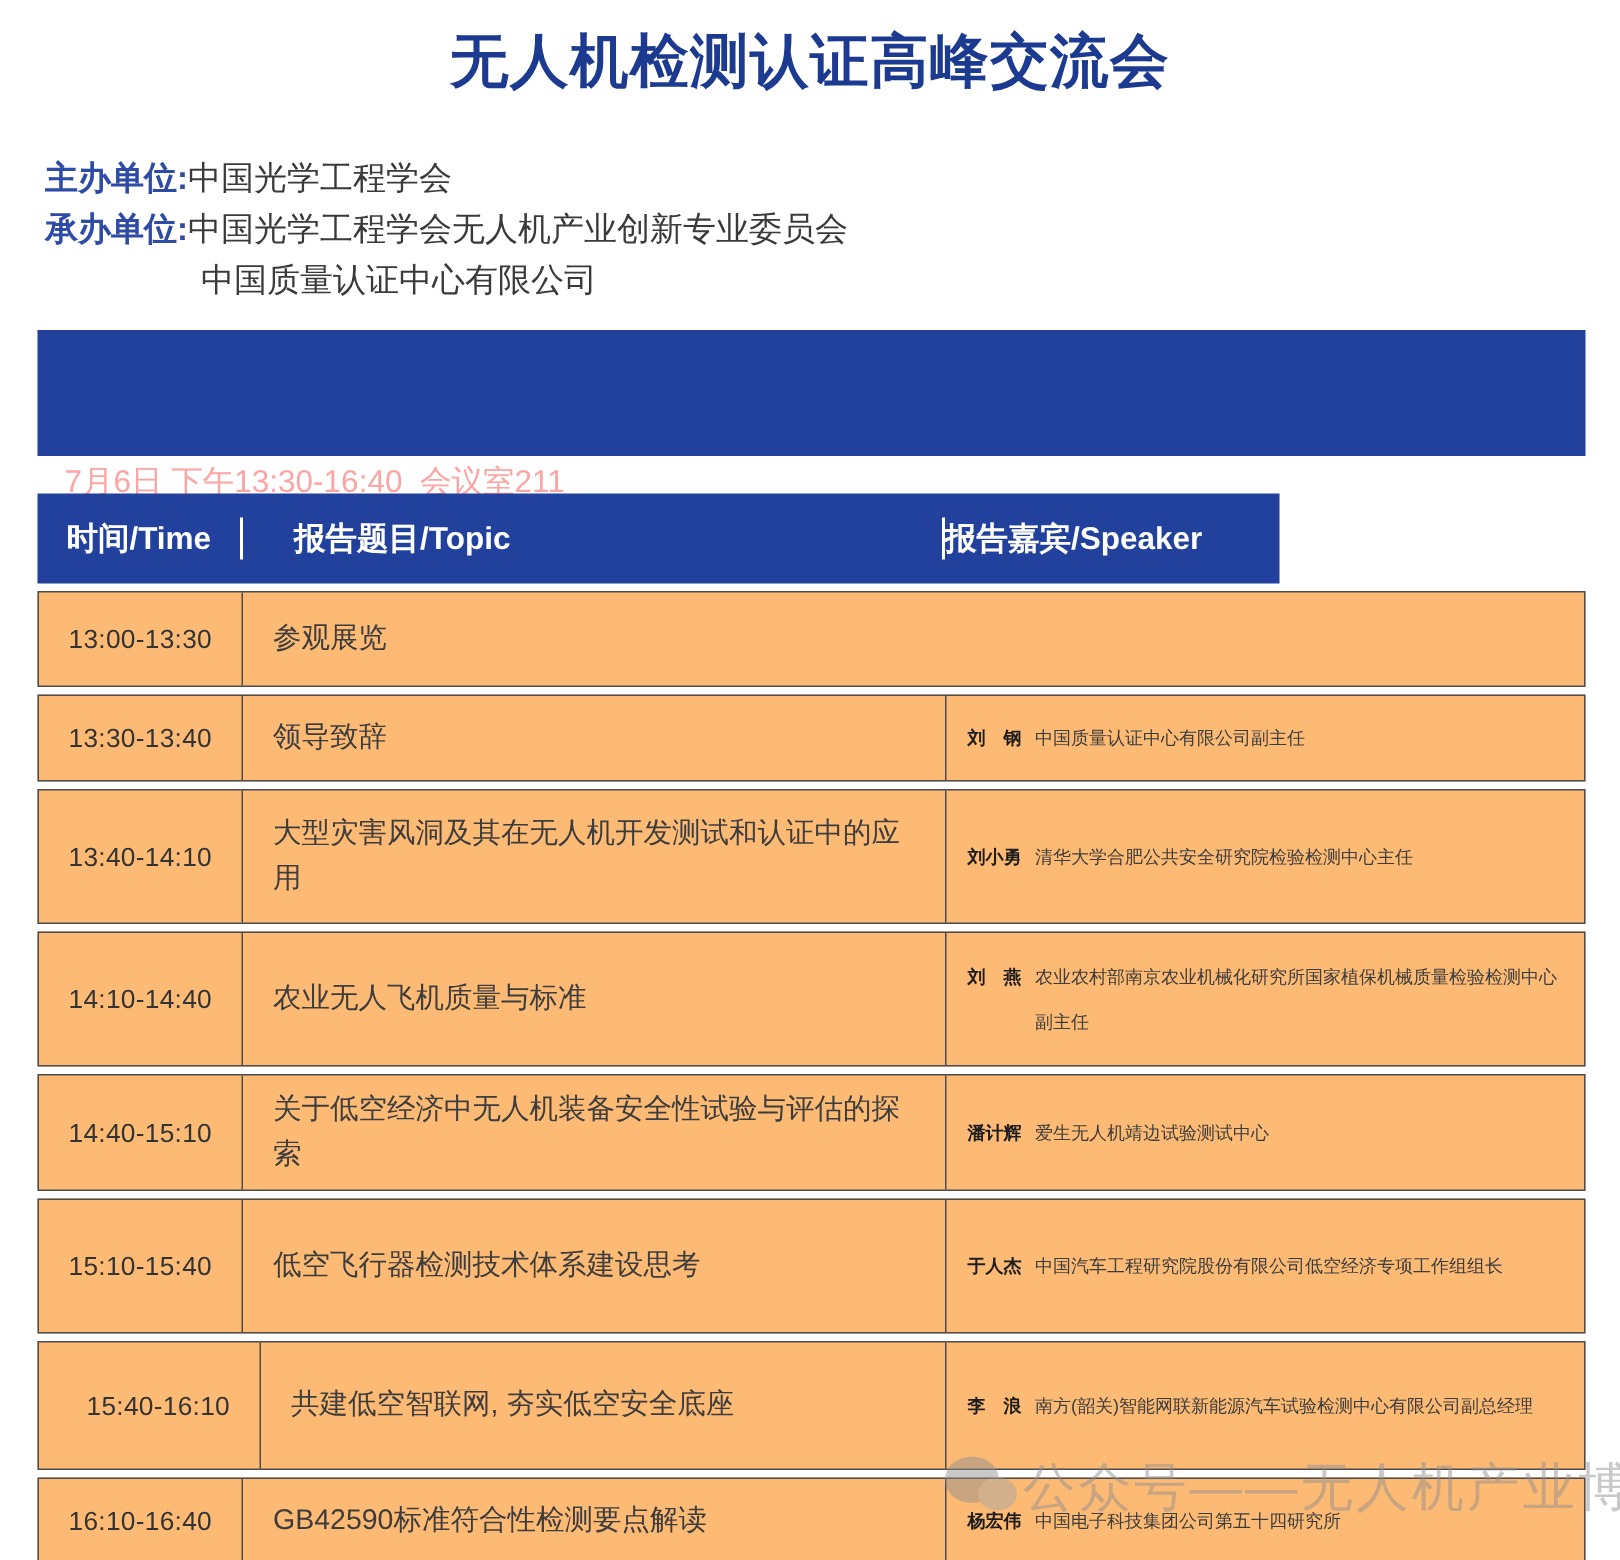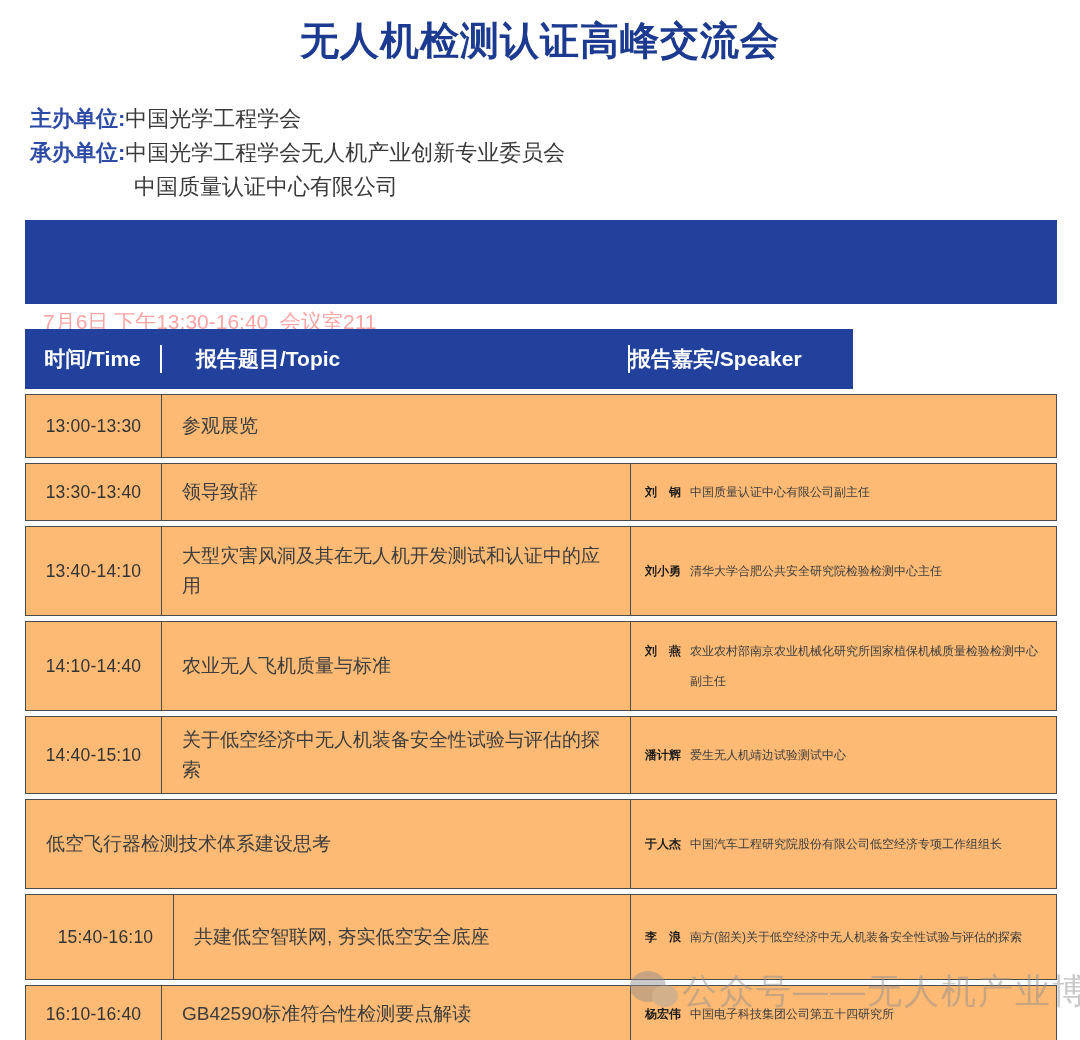--- a/index.html
+++ b/index.html
@@ -181,39 +181,40 @@
           <div>关于低空经济中无人机装备安全性试验与评估的探索</div>
         </div>
         <div class="cell-speaker">
           <div class="spk-inner">
             <span class="spk-name">潘计辉</span>
             <span class="spk-affil">爱生无人机靖边试验测试中心</span>
           </div>
         </div>
       </div>
       <div class="row" style="min-height: 90px;">
+        <div class="cell-time">15:10-15:40</div>
         <div class="cell-topic">
           <div>低空飞行器检测技术体系建设思考</div>
         </div>
         <div class="cell-speaker">
           <div class="spk-inner">
             <span class="spk-name">于人杰</span>
             <span class="spk-affil">中国汽车工程研究院股份有限公司低空经济专项工作组组长</span>
           </div>
         </div>
       </div>
       <div class="row" style="min-height: 86px; padding-left: 12px;">
         <div class="cell-time">15:40-16:10</div>
         <div class="cell-topic">
           <div>共建低空智联网, 夯实低空安全底座</div>
         </div>
         <div class="cell-speaker">
           <div class="spk-inner">
             <span class="spk-name">李　浪</span>
-            <span class="spk-affil">南方(韶关)关于低空经济中无人机装备安全性试验与评估的探索</span>
+            <span class="spk-affil">南方(韶关)智能网联新能源汽车试验检测中心有限公司副总经理</span>
           </div>
         </div>
       </div>
       <div class="row" style="min-height: 58px;">
         <div class="cell-time">16:10-16:40</div>
         <div class="cell-topic">
           <div>GB42590标准符合性检测要点解读</div>
         </div>
         <div class="cell-speaker">
           <div class="spk-inner">

